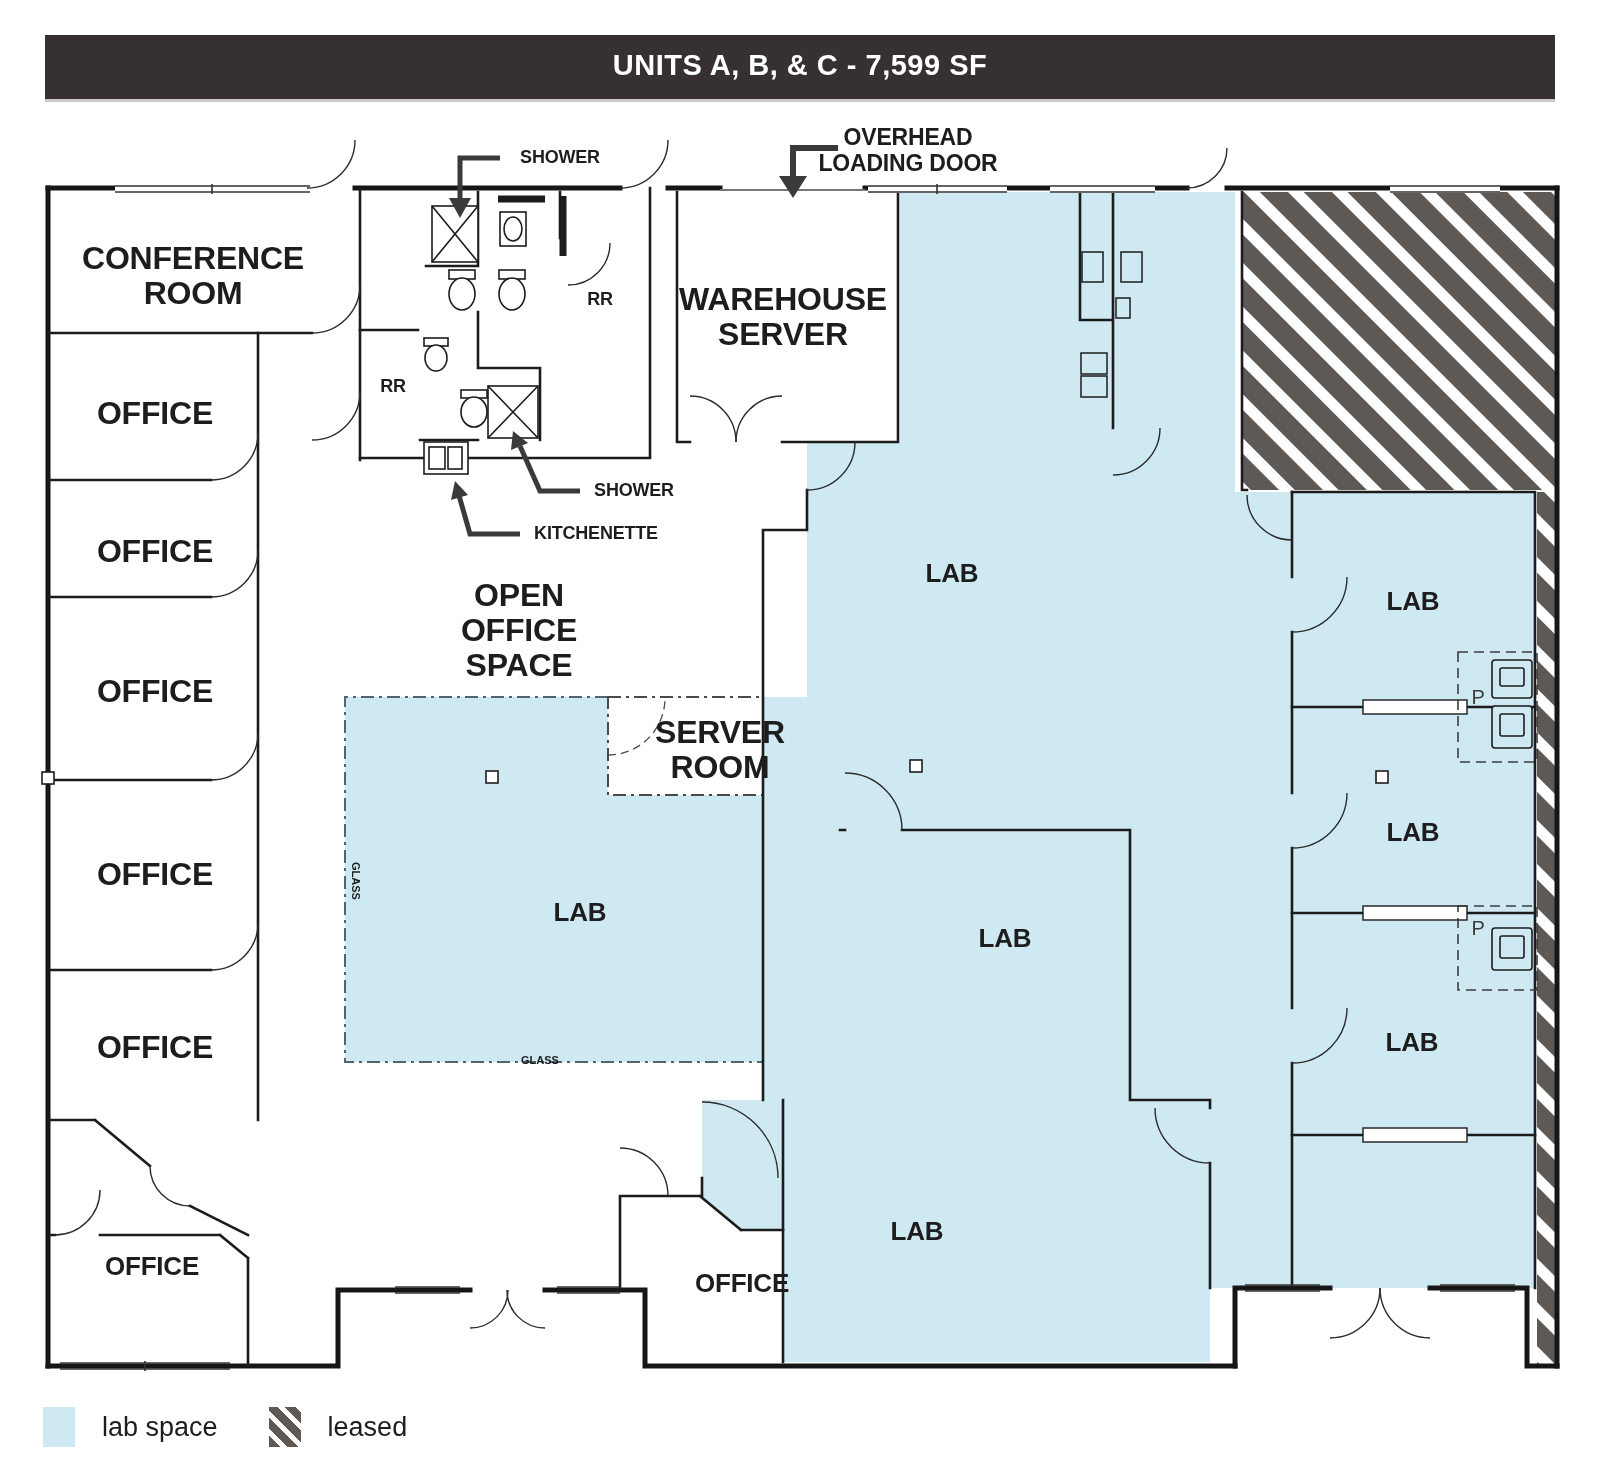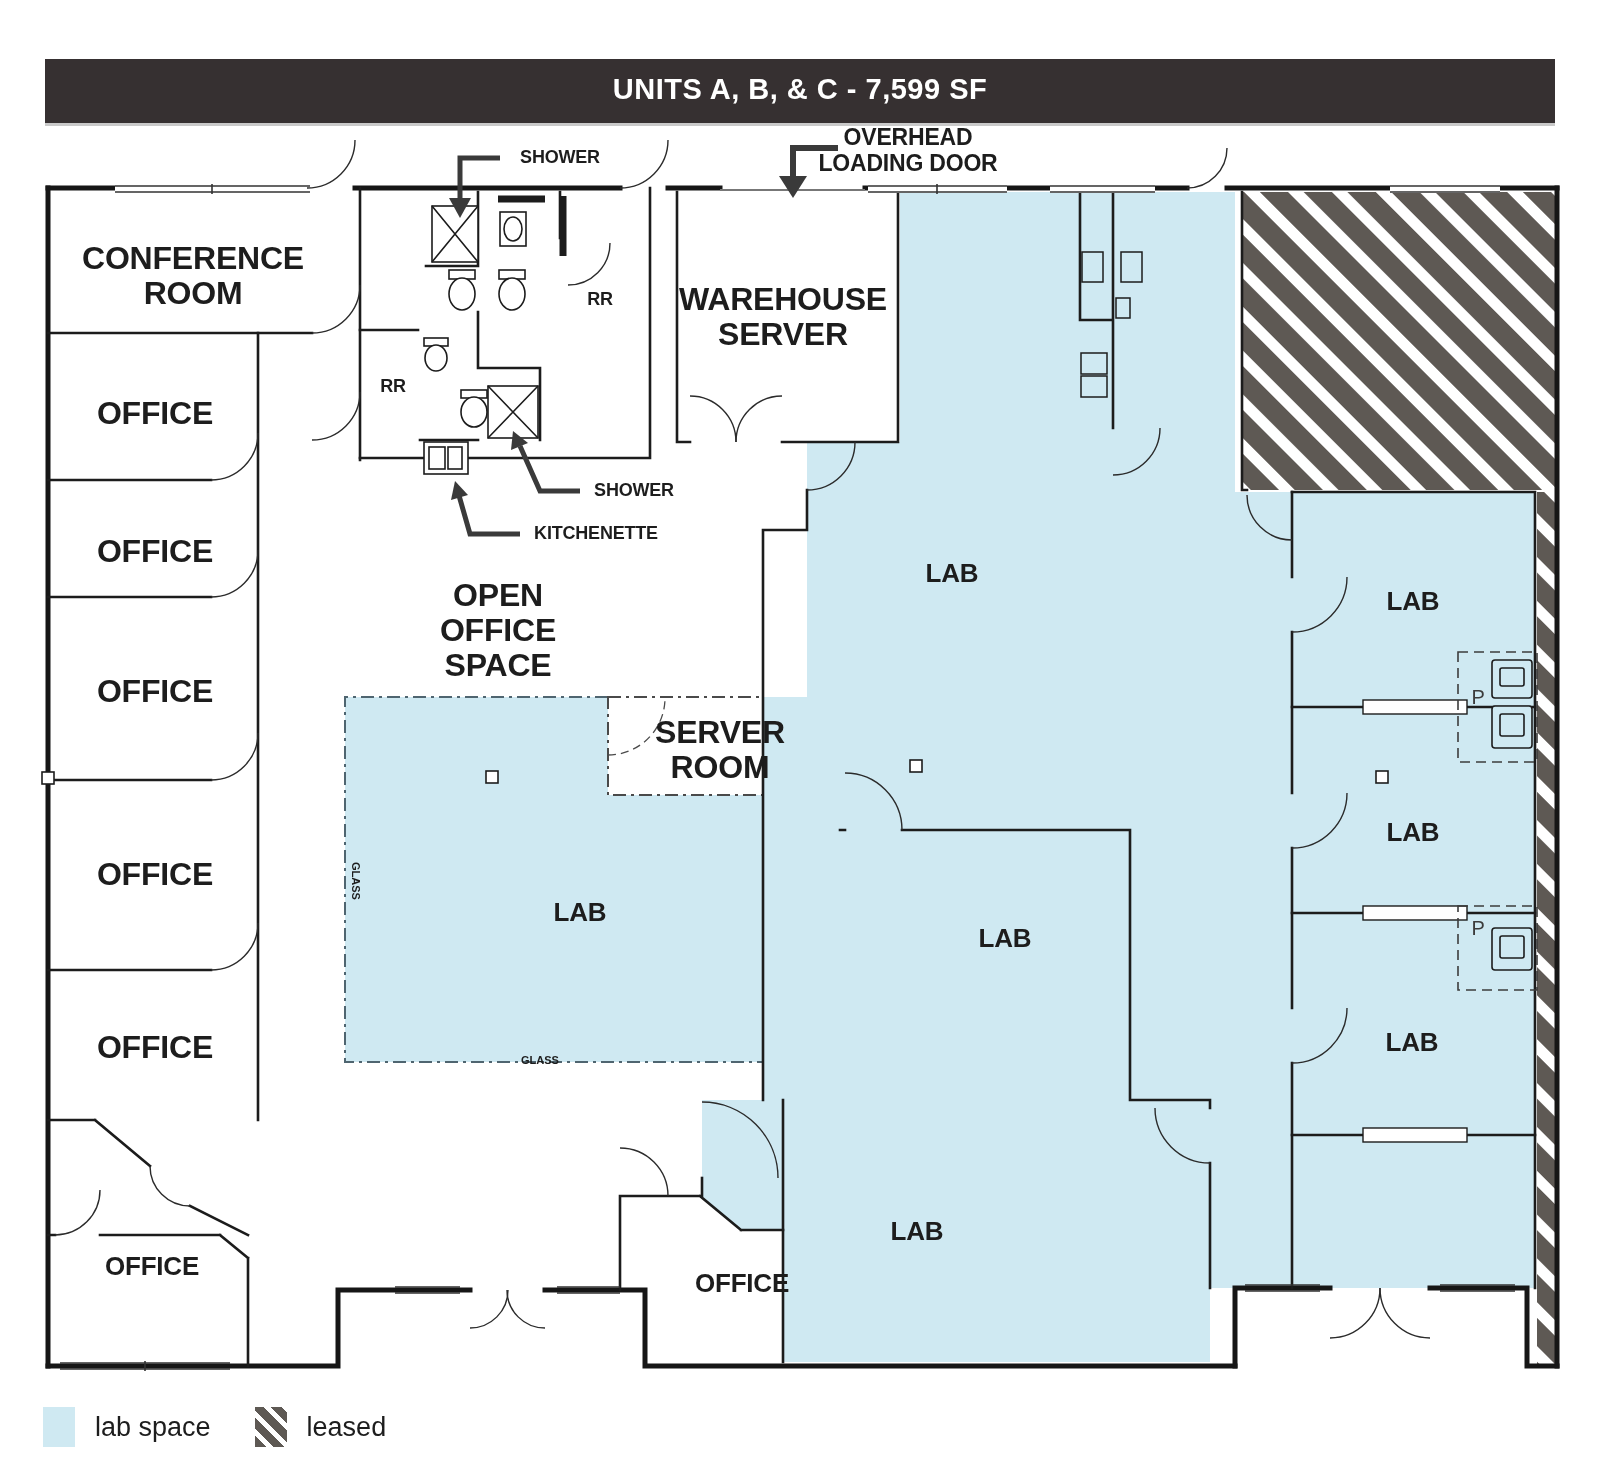--- a/index.html
+++ b/index.html
@@ -1,31 +1,31 @@
 <!DOCTYPE html>
 <html><head>
 <meta charset="utf-8">
 <style>
   html,body{margin:0;padding:0;background:#fff;}
   #stage{position:relative;width:1600px;height:1472px;background:#fff;overflow:hidden;
          font-family:"Liberation Sans",sans-serif;}
   #plan-svg{position:absolute;left:0;top:0;}
   .titlebar{position:absolute;left:45px;top:35px;width:1510px;height:64px;background:#363031;
-            border-bottom:3px solid #c9c9c9;margin-top:24px;}
+            border-bottom:3px solid #c9c9c9;}
   .titlebar .t{width:100%;height:61px;line-height:61px;text-align:center;color:#fff;
                font-size:29px;font-weight:700;letter-spacing:.5px;}
   .lbl{position:absolute;transform:translate(-50%,-50%);font-weight:700;color:#1d1d1d;
        text-align:center;white-space:pre-line;line-height:1.1;letter-spacing:-.2px;font-size:32px;}
   .s26{font-size:26px;}
   .s22{font-size:18px;}
   .s23{font-size:23px;line-height:1.12;text-align:center;}
   .tiny{font-size:11px;font-weight:700;letter-spacing:0;}
   .rot{transform:translate(-50%,-50%) rotate(90deg);}
   .plab{font-size:20px;font-weight:400;color:#3b3b3b;}
-  .legend{position:absolute;left:43px;top:1407px;display:flex;align-items:center;gap:20px;}
+  .legend{position:absolute;left:43px;top:1407px;display:flex;align-items:center;gap:27px;}
   .sw{width:32px;height:40px;display:inline-block;}
   .sw-lab{background:#cfe9f2;}
   .sw-leased{background:repeating-linear-gradient(45deg,#5e5954 0px,#5e5954 8px,#ffffff 8px,#ffffff 13px);}
   .legend .lt{font-size:27px;color:#1d1d1d;font-weight:400;margin-right:24px;}
 </style>
 </head>
 <body>
 
 <div id="stage">
 
@@ -247,21 +247,21 @@
     <div class="lbl s26" style="left:742px;top:1283px;">OFFICE</div>
     <div class="lbl s22" style="left:393px;top:387px;">RR</div>
     <div class="lbl s22" style="left:600px;top:300px;">RR</div>
     <div class="lbl s22" style="left:560px;top:158px;">SHOWER</div>
     <div class="lbl s22" style="left:634px;top:491px;">SHOWER</div>
     <div class="lbl s22" style="left:596px;top:534px;">KITCHENETTE</div>
     <div class="lbl s23" style="left:908px;top:151px;">OVERHEAD
 LOADING DOOR</div>
     <div class="lbl" style="left:783px;top:317px;">WAREHOUSE
 SERVER</div>
-    <div class="lbl" style="left:498px;top:631px;">OPEN
+    <div class="lbl" style="left:519px;top:631px;">OPEN
 OFFICE
 SPACE</div>
     <div class="lbl" style="left:720px;top:750px;">SERVER
 ROOM</div>
     <div class="lbl s26" style="left:952px;top:573px;">LAB</div>
     <div class="lbl s26" style="left:580px;top:912px;">LAB</div>
     <div class="lbl s26" style="left:1005px;top:938px;">LAB</div>
     <div class="lbl s26" style="left:917px;top:1231px;">LAB</div>
     <div class="lbl s26" style="left:1413px;top:601px;">LAB</div>
     <div class="lbl s26" style="left:1413px;top:832px;">LAB</div>

